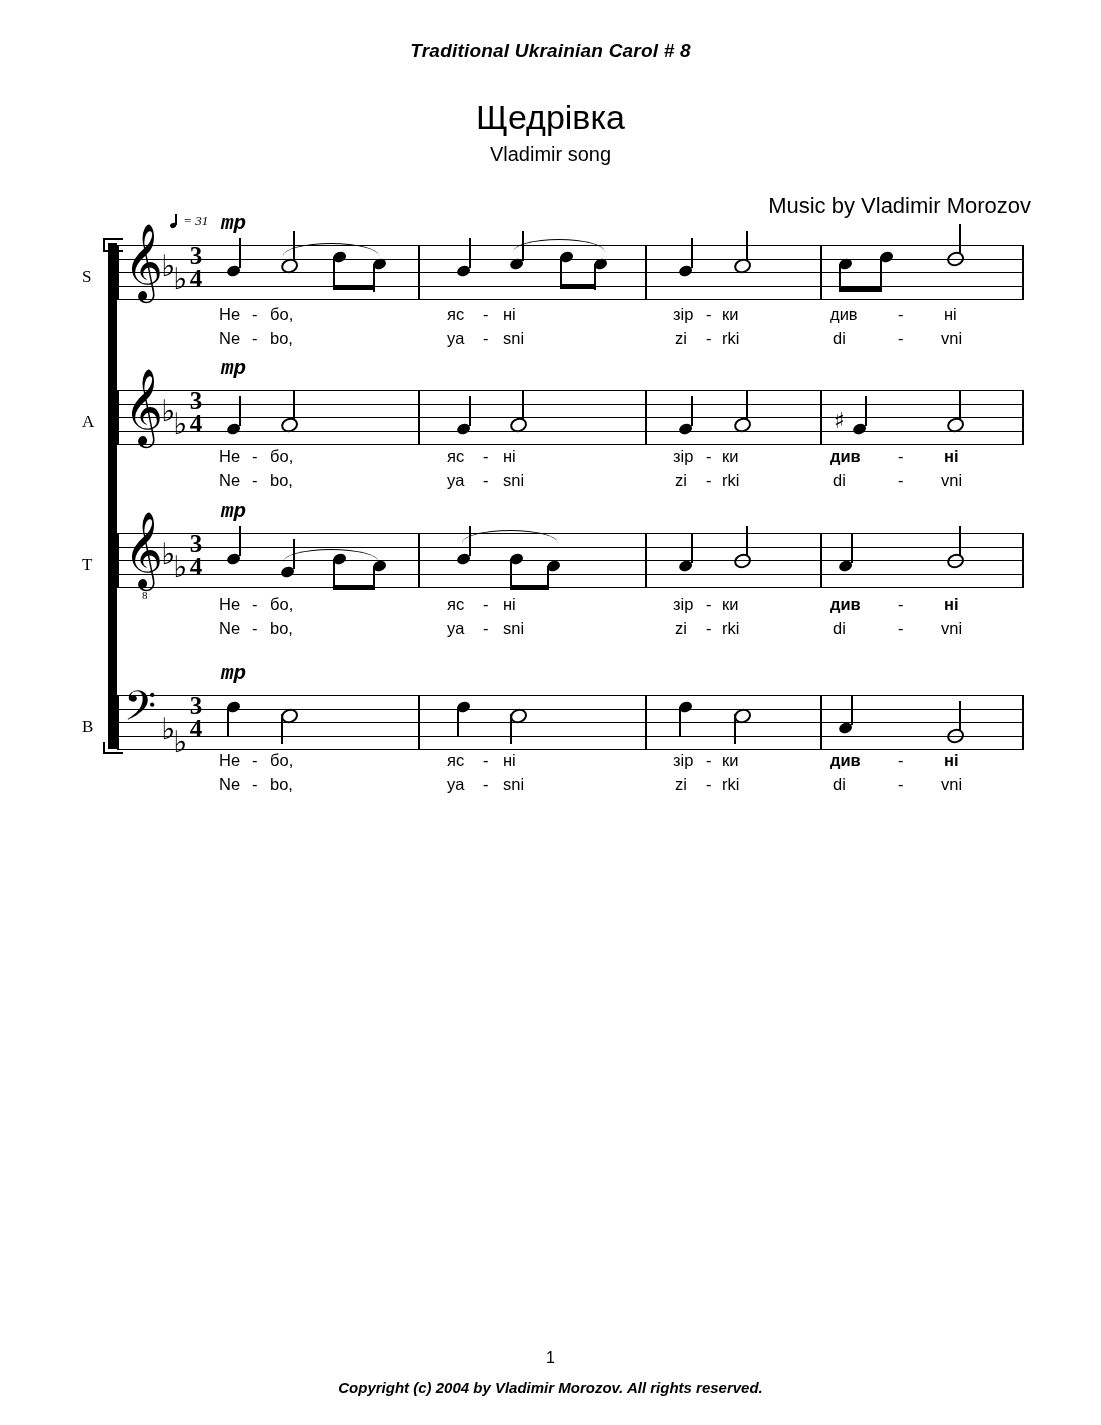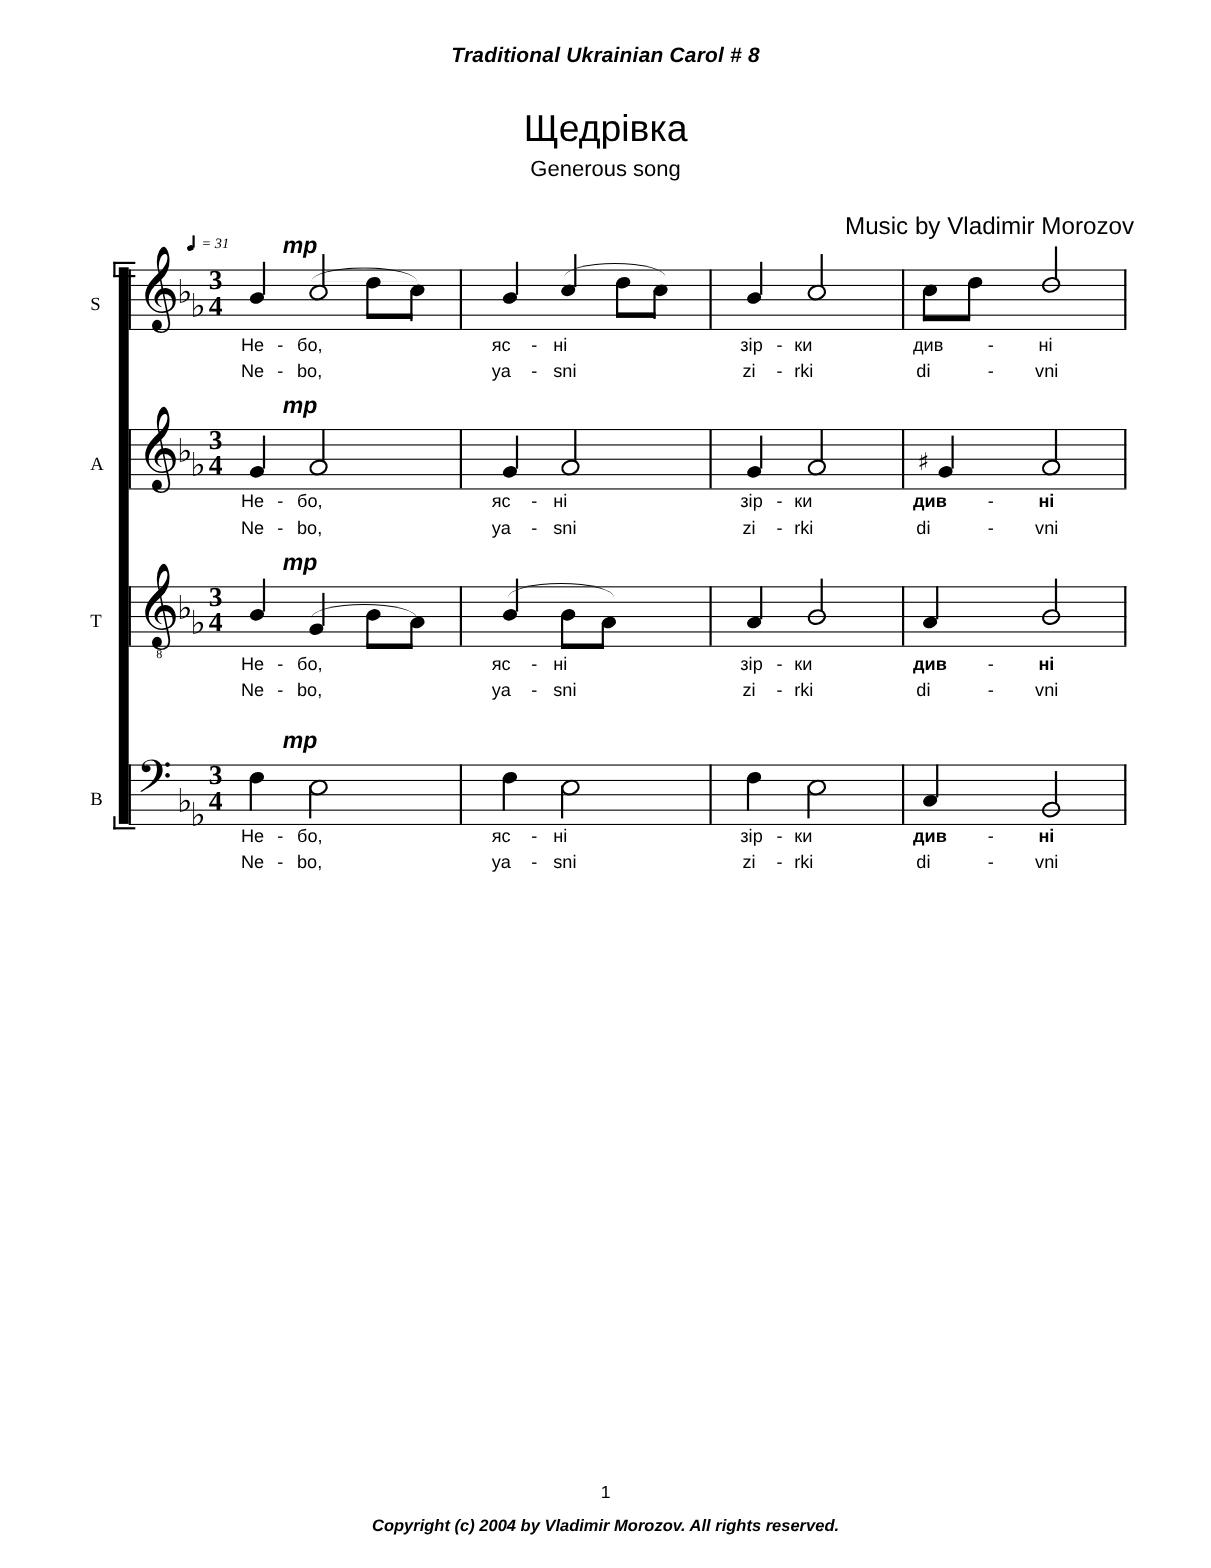--- a/index.html
+++ b/index.html
@@ -163,25 +163,24 @@
     position: absolute;
     font-family: "Liberation Serif", serif;
     font-weight: bold;
     font-size: 25px;
     line-height: 0.92;
     text-align: center;
   }
 
   .dyn {
     position: absolute;
-    font-family: Liberation Sans, sans-serif;
+    font-family: Liberation Mono, monospace;
     font-style: italic;
     font-weight: bold;
     font-size: 21px;
-    margin-left: 36px;
   }
 
   
   .nh {
     position: absolute;
     width: 13px;
     height: 9.5px;
     border-radius: 50%;
     transform: rotate(-20deg);
   }
@@ -239,21 +238,21 @@
     font-size: 15px;
     font-style: italic;
     font-weight: bold;
   }
 </style>
 </head>
 <body>
 
 <div class="header-line">Traditional Ukrainian Carol # 8</div>
 <div class="work-title">Щедрівка</div>
-<div class="work-subtitle">Generous song</div>
+<div class="work-subtitle">Vladimir song</div>
 <div class="composer">Music by Vladimir Morozov</div>
 
 <div class="score">
 
   <div class="tempo-mark">
     <span class="tempo-note">
       <span class="head"></span><span class="stem"></span>
     </span>
     <span>= 31</span>
   </div>

